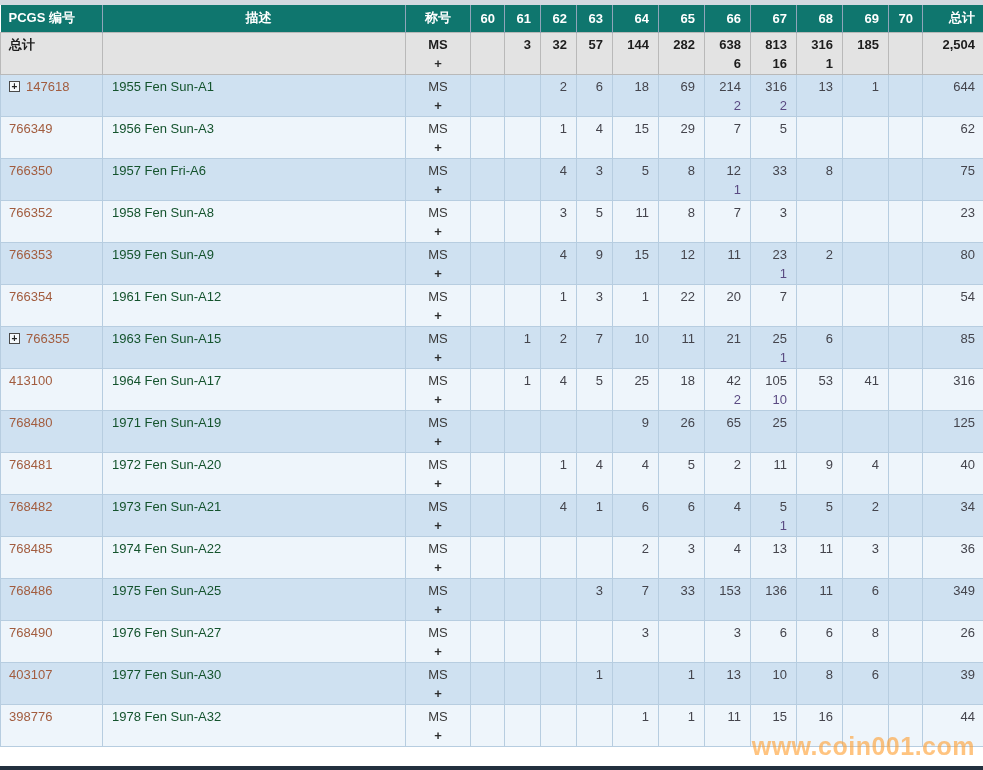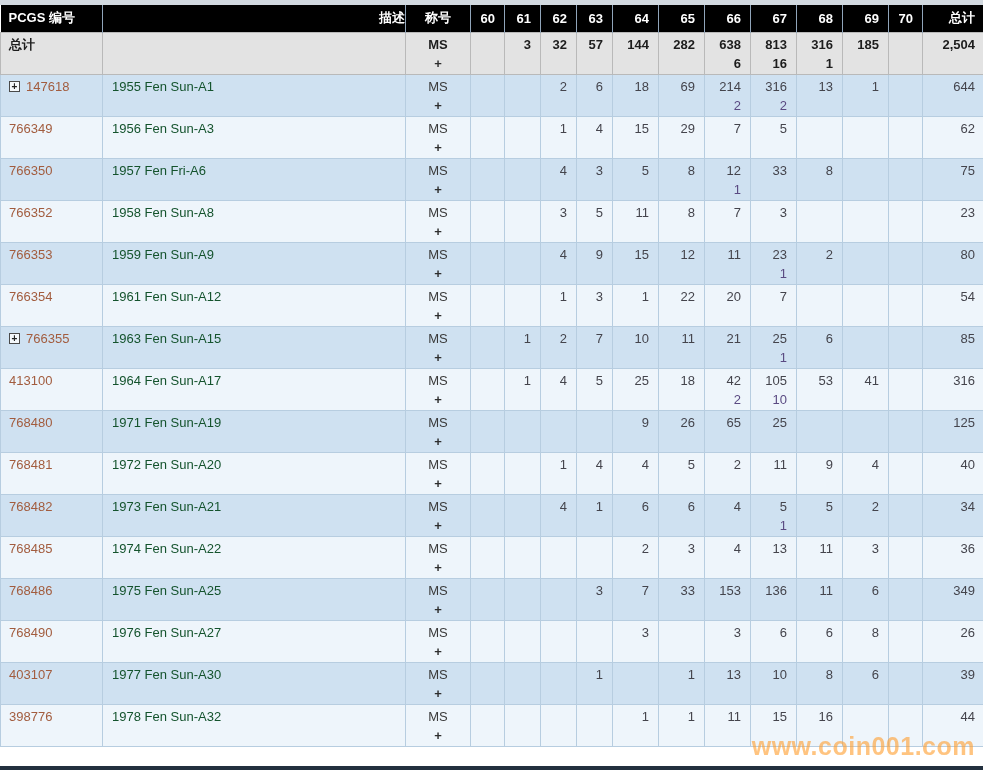--- a/index.html
+++ b/index.html
@@ -16,25 +16,25 @@
     display:flex;align-items:center;justify-content:space-between;
     padding:0 12px 0 10px;box-sizing:border-box;
   }
   .title-bar .ttl{color:#ffffff;font-size:14px;font-weight:bold;}
   .title-bar .pg{color:#bdd1e3;font-size:13px;text-decoration:none;cursor:pointer;}
   .spacer{height:5px;background:#d2d9e0;}
   
   table{border-collapse:collapse;table-layout:fixed;width:983px;}
   thead tr{height:27px;}
   thead th{
-    background:#000000;color:#ffffff;font-size:13px;font-weight:bold;
+    background:#0f766e;color:#ffffff;font-size:13px;font-weight:bold;
     border-right:1px solid #90a5ba;padding:0;white-space:nowrap;overflow:hidden;
   }
   th.c-pcgs{text-align:left;padding-left:8px;}
-  th.c-desc{text-align:right;padding-left:9px;}
+  th.c-desc{text-align:center;padding-left:9px;}
   th.c-desig{text-align:center;}
   th.c-num,th.c-total{text-align:right;padding-right:9px;}
   th.c-total{padding-right:8px;}
   tbody tr{height:42px;}
   tbody td{
     vertical-align:top;padding:0;white-space:nowrap;overflow:hidden;
     border:1px solid #b7cde0;font-size:13px;
   }
   tr.odd td{background:#cfe1f1;}
   tr.even td{background:#eef5fb;}

